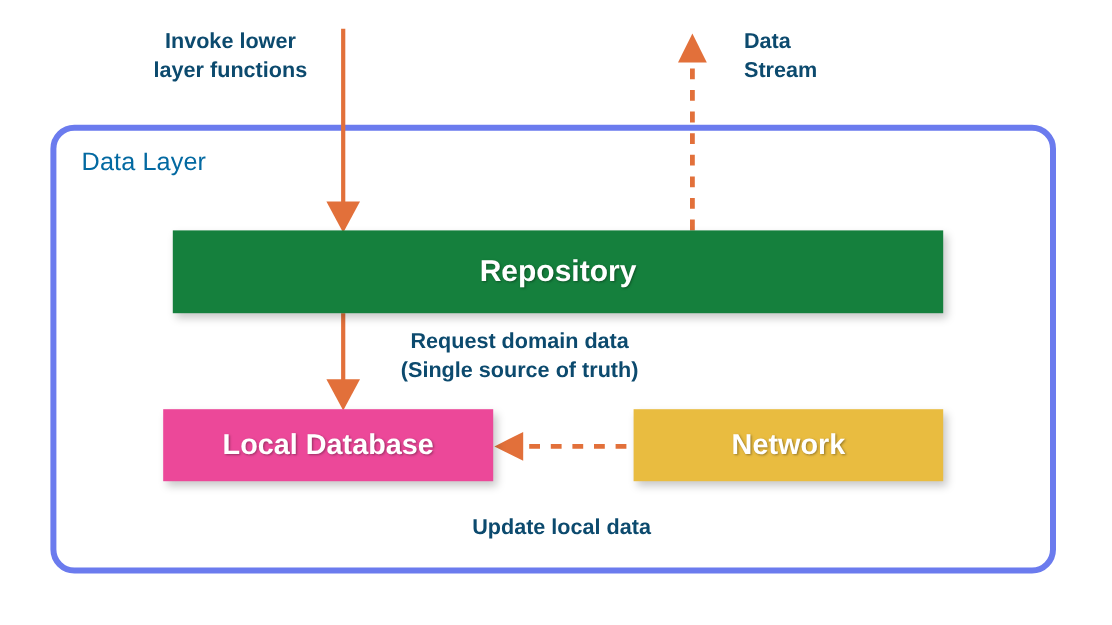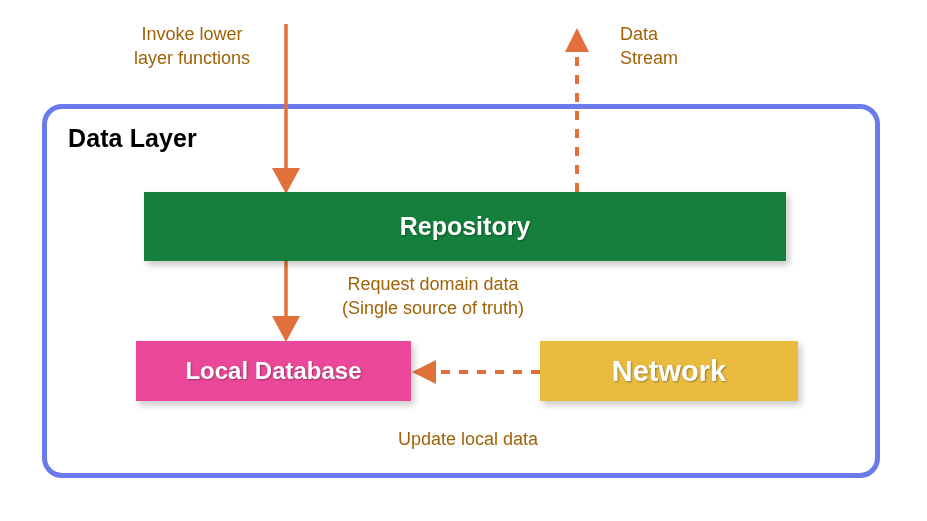--- a/index.html
+++ b/index.html
@@ -28,23 +28,23 @@
     height: 374px;
     box-sizing: border-box;
     border: 5px solid #6B7BEE;
     border-radius: 20px;
     background: #ffffff;
   }
   .layer-title {
     position: absolute;
     left: 68px;
     top: 124px;
-    font-size: 25px;
-    font-weight: bold;
-    color: #000000;
+    font-size: 21px;
+    font-weight: normal;
+    color: #0369a1;
     letter-spacing: 0.1px;
     white-space: nowrap;
   }
 
   
   .node {
     position: absolute;
     box-sizing: border-box;
     display: flex;
     align-items: center;
@@ -65,33 +65,33 @@
   }
   .node-localdb {
     left: 136px;
     top: 341px;
     width: 275px;
     height: 60px;
     background: #ec4899;
     font-size: 24px;
   }
   .node-network {
-    left: 540px;
+    left: 528px;
     top: 341px;
     width: 258px;
     height: 60px;
     background: #E9BC40;
-    font-size: 29px;
+    font-size: 24px;
   }
 
   
   .note {
     position: absolute;
-    color: #a16207;
-    font-weight: normal;
+    color: #0c4a6e;
+    font-weight: bold;
     font-size: 18px;
     line-height: 1.33;
     white-space: pre-line;
   }
   .note-invoke {
     left: 108px;
     top: 23px;
     width: 168px;
     text-align: center;
   }

